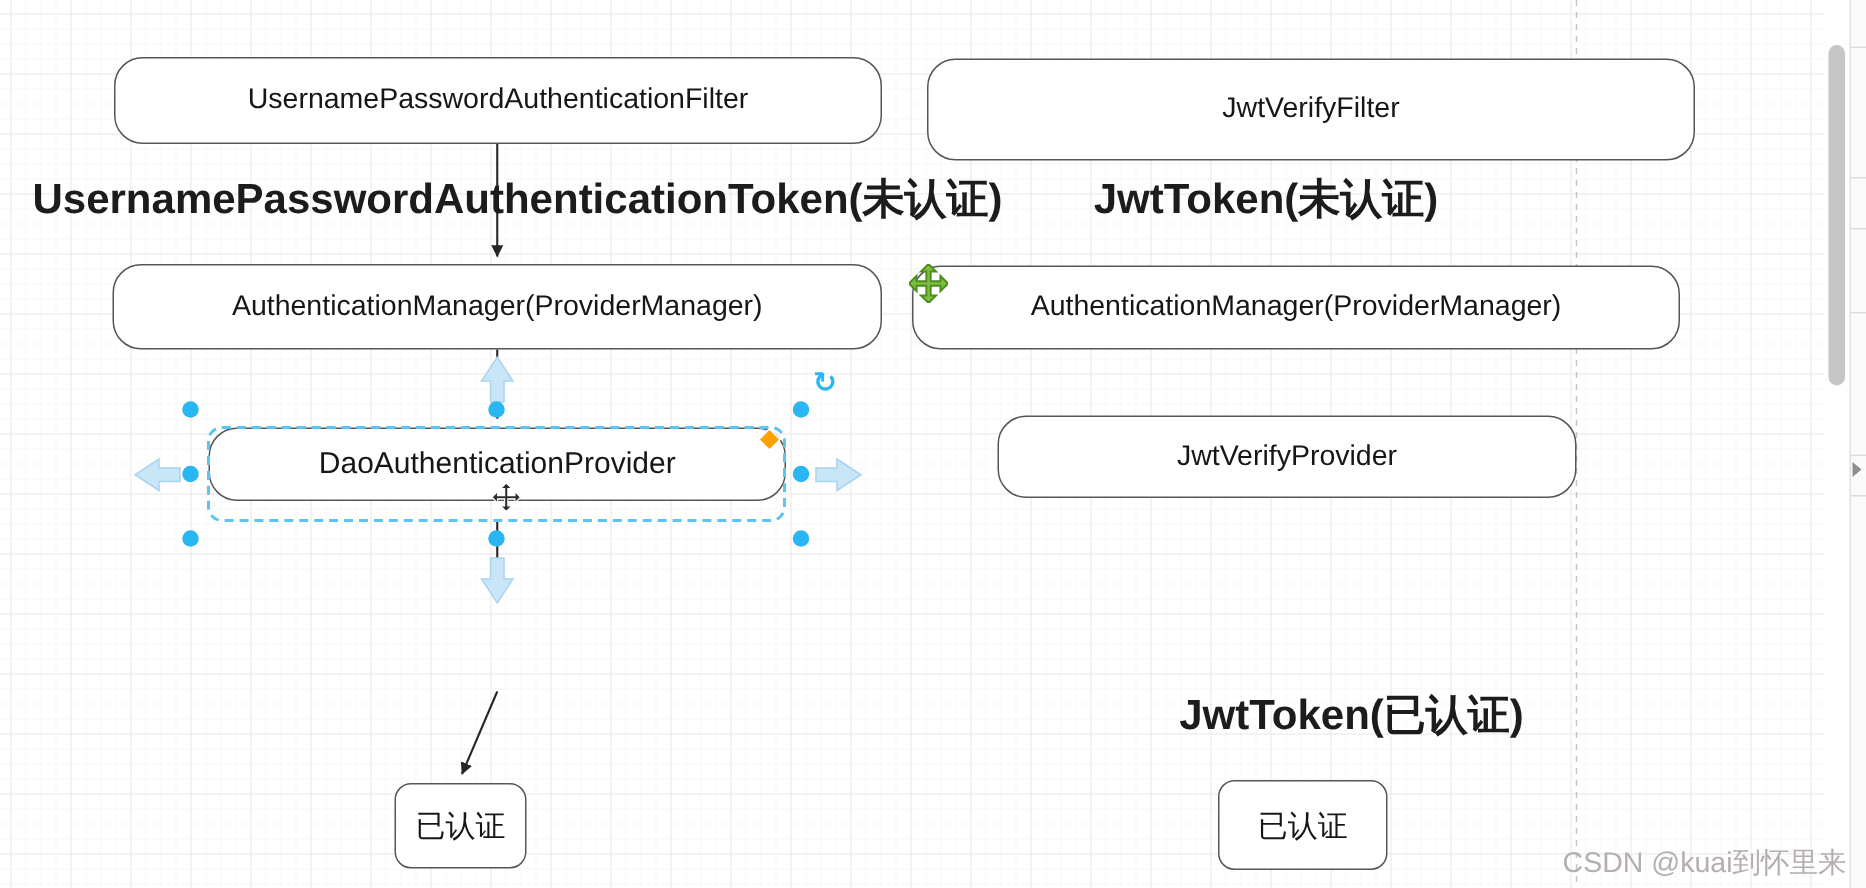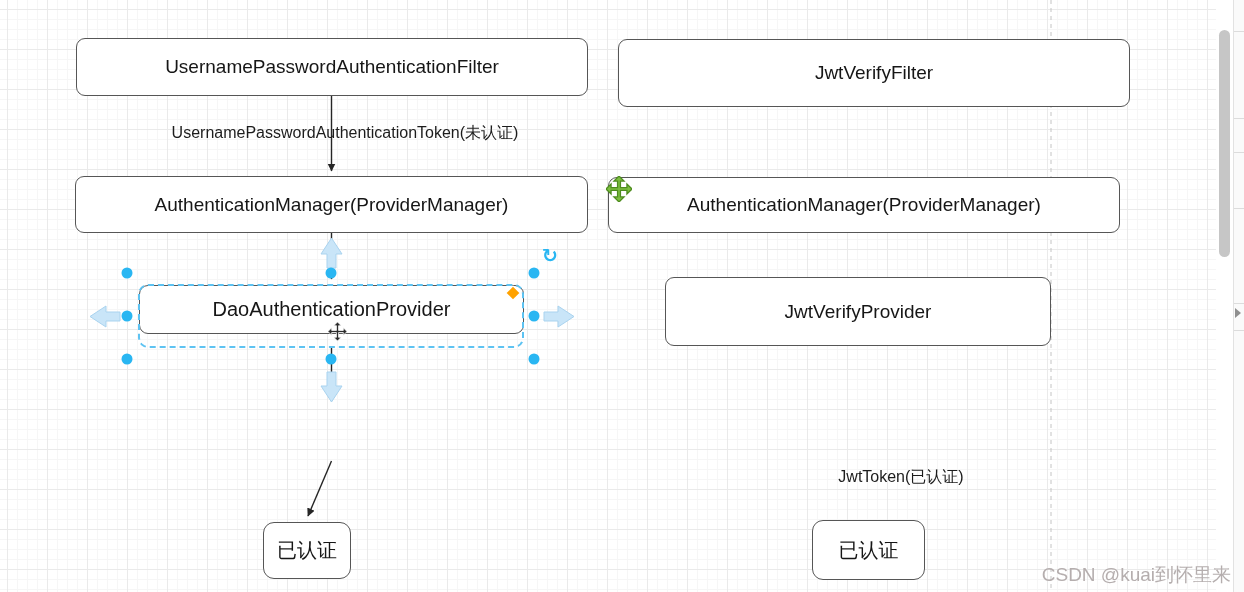--- a/index.html
+++ b/index.html
@@ -10,27 +10,27 @@
     background-image:
       linear-gradient(to right,#eaeaea 1px,transparent 1px),
       linear-gradient(to bottom,#eaeaea 1px,transparent 1px),
       linear-gradient(to right,#f6f6f6 1px,transparent 1px),
       linear-gradient(to bottom,#f6f6f6 1px,transparent 1px);
     background-size:40px 40px,40px 40px,10px 10px,10px 10px;
     background-position:7px 9px,7px 9px,7px 9px,7px 9px;
   }
   .layer{position:absolute;left:0;top:0;width:1244px;height:592px;pointer-events:none;}
   .node{
-    position:absolute;background:#fff;border:1.6px solid #565656;border-radius:9px;
+    position:absolute;background:#fff;border:1.6px solid #565656;border-radius:19px;
     display:flex;align-items:center;justify-content:center;
     color:#161616;font-size:19px;white-space:nowrap;box-sizing:border-box;
   }
   .edge-label{
     position:absolute;transform:translateX(-50%);white-space:nowrap;
-    color:#1c1c1c;font-size:16px;line-height:26px;
+    color:#1c1c1c;font-size:28px;line-height:26px;font-weight:bold;
   }
   .handle{
     position:absolute;width:11px;height:11px;border-radius:50%;
     background:#29b6f2;transform:translate(-50%,-50%);
   }
   .sel-outline{
     position:absolute;left:138px;top:284px;width:386px;height:64px;
     border:2px dashed #5ec3f2;border-radius:10px;box-sizing:border-box;
   }
   .diamond{
@@ -87,34 +87,35 @@
   </div>
 
   <div class="node" style="left:608px;top:177px;width:512px;height:56px;">
     <span>AuthenticationManager(ProviderManager)</span>
   </div>
 
   <div class="node" style="left:139px;top:285px;width:385px;height:49px;font-size:20px;">
     <span>DaoAuthenticationProvider</span>
   </div>
 
-  <div class="node" style="left:665px;top:277px;width:386px;height:69px;">
+  <div class="node" style="left:665px;top:277px;width:386px;height:55px;">
     <span>JwtVerifyProvider</span>
   </div>
 
 
   <div class="node" style="left:263px;top:522px;width:88px;height:57px;font-size:20px;border-radius:11px;">
     <span>已认证</span>
   </div>
 
   <div class="node" style="left:812px;top:520px;width:113px;height:60px;font-size:20px;border-radius:11px;">
     <span>已认证</span>
   </div>
 
   <div class="edge-label" style="left:345px;top:120px;">UsernamePasswordAuthenticationToken(未认证)</div>
+  <div class="edge-label" style="left:844px;top:120px;">JwtToken(未认证)</div>
   <div class="edge-label" style="left:857px;top:464px;margin-left:44px;">JwtToken(已认证)</div>
 
   <div class="sel-outline"></div>
 
   <div class="handle" style="left:127px;top:273px;"></div>
   <div class="handle" style="left:331px;top:273px;"></div>
   <div class="handle" style="left:534px;top:273px;"></div>
   <div class="handle" style="left:127px;top:316px;"></div>
   <div class="handle" style="left:534px;top:316px;"></div>
   <div class="handle" style="left:127px;top:359px;"></div>

